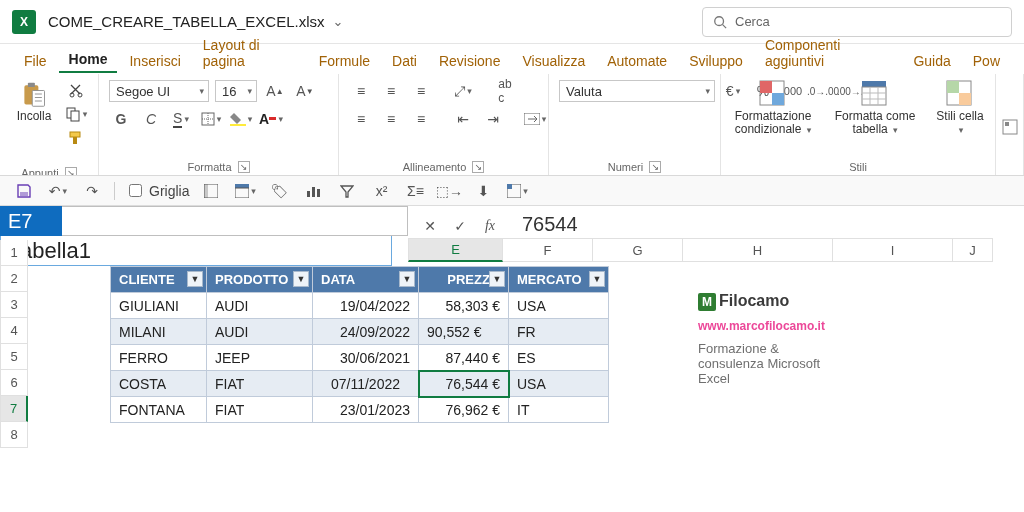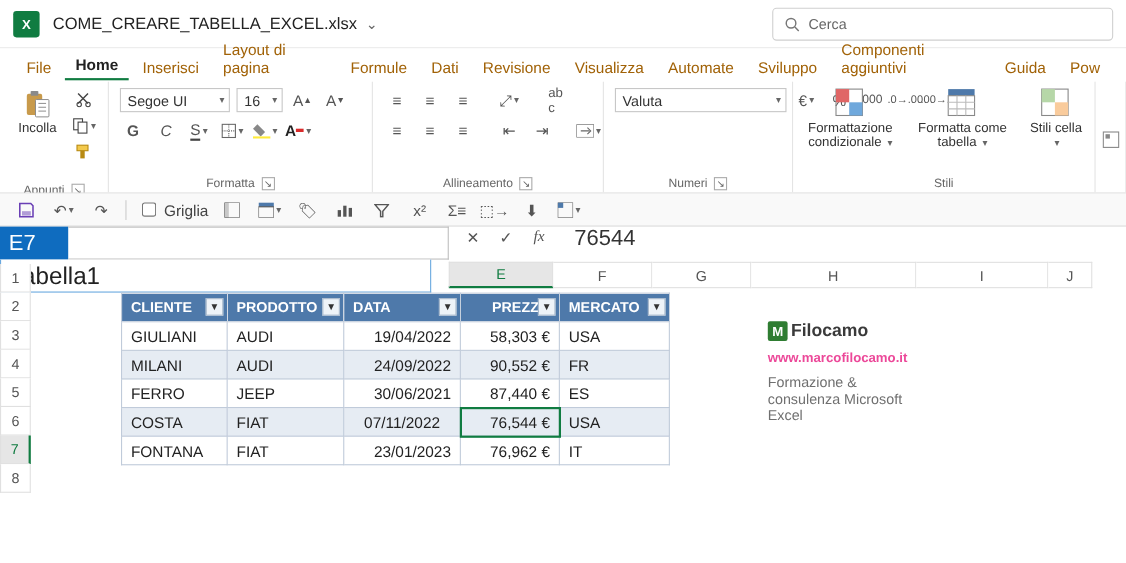--- a/index.html
+++ b/index.html
@@ -21,21 +21,21 @@
   .bigbtn{display:flex;flex-direction:column;align-items:center;gap:2px;width:48px;color:#333}
   .bigbtn .ico{width:28px;height:28px}
   .bigbtn .lbl{font-size:12px;text-align:center;line-height:1.1}
   .col{display:flex;flex-direction:column;gap:4px}
   .ctrl-row{display:flex;align-items:center;gap:6px;height:22px}
   .select{display:flex;align-items:center;justify-content:space-between;border:1px solid #c7c7c7;background:#fff;height:22px;padding:0 4px 0 6px;font-size:13px}
   .ibtn{width:24px;height:20px;display:inline-flex;align-items:center;justify-content:center;color:#555;cursor:pointer;font-size:14px}
   .u{border-bottom:2px solid #444}
   .qat{display:flex;align-items:center;gap:10px;height:30px;padding:0 12px;border-bottom:1px solid #dcdcdc;background:#f9f9f9; font-size:14px;color:#444}
   .qat .sep{width:1px;height:18px;background:#ccc}
-  .fxrow{display:flex;align-items:flex-start;height:30px}
+  .fxrow{display:flex;align-items:flex-end;height:30px}
   .namebox{width:62px;height:30px;background:#0f6cbf;color:#fff;display:flex;align-items:center;padding:0 8px;font-size:20px;font-weight:400}
   .fxdrop{width:346px;height:30px;border:1px solid #bfbfbf;border-left:none}
   .fxbtns{display:flex;align-items:center;gap:6px;padding:0 10px;color:#777}
   .fxval{padding:0 10px;font-size:20px}
   .tbl-name-row{display:flex;align-items:center;height:30px}
   .tbl-name{width:392px;height:30px;border:1px solid #6aa9df;border-top:none;padding:0 8px;font-size:22px;color:#222;background:#fff}
   .colheads{display:flex;margin-left:408px;height:26px}
   .ch{border:1px solid #e0e0e0;border-left:none;height:24px;display:flex;align-items:center;justify-content:center;width:90px;font-size:13px;color:#555;background:#fff}
   .ch.sel{background:#e6e6e6;border-bottom:2px solid #107c41;font-weight:400;color:#107c41}
   .ch.first{border-left:1px solid #e0e0e0}
@@ -400,21 +400,21 @@
               <td>GIULIANI</td>
               <td>AUDI</td>
               <td style="text-align:right">19/04/2022</td>
               <td style="text-align:right">58,303 €</td>
               <td>USA</td>
             </tr>
         <tr class="band">
               <td>MILANI</td>
               <td>AUDI</td>
               <td style="text-align:right">24/09/2022</td>
-              <td style="text-align:right">90,552 €</td>
+              <td style="text-align:left">90,552 €</td>
               <td>FR</td>
             </tr>
         <tr>
               <td>FERRO</td>
               <td>JEEP</td>
               <td style="text-align:right">30/06/2021</td>
               <td style="text-align:right">87,440 €</td>
               <td>ES</td>
             </tr>
         <tr class="band">

